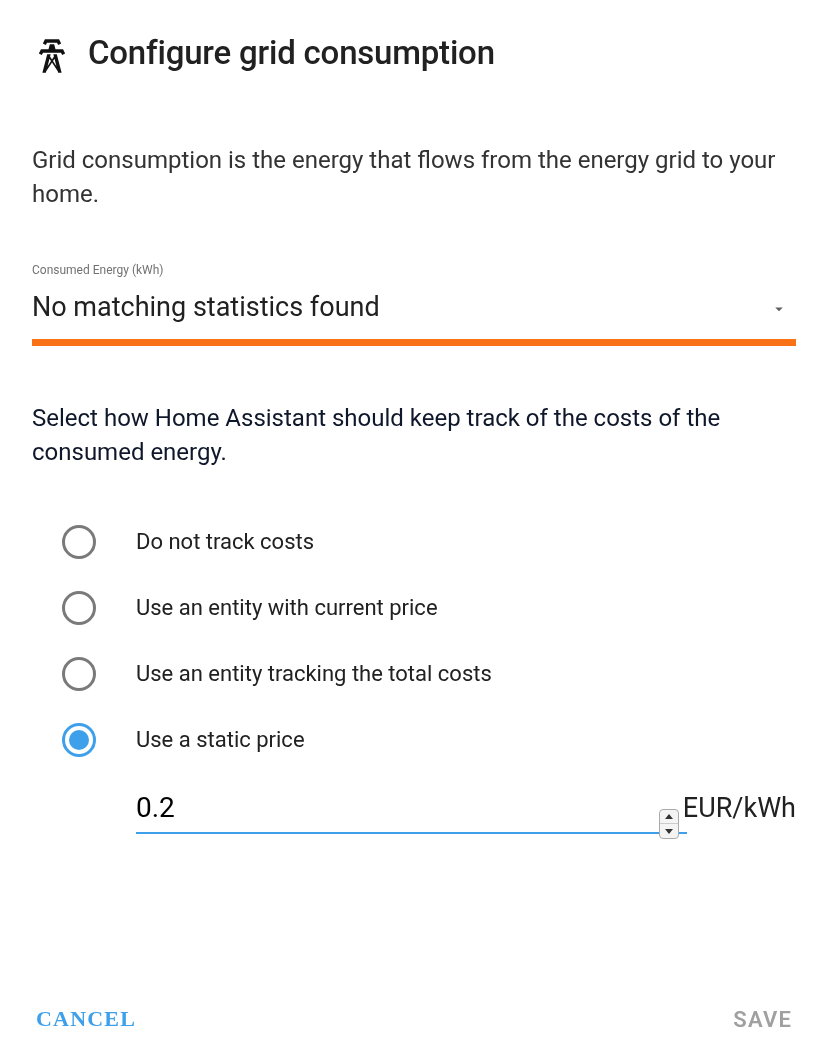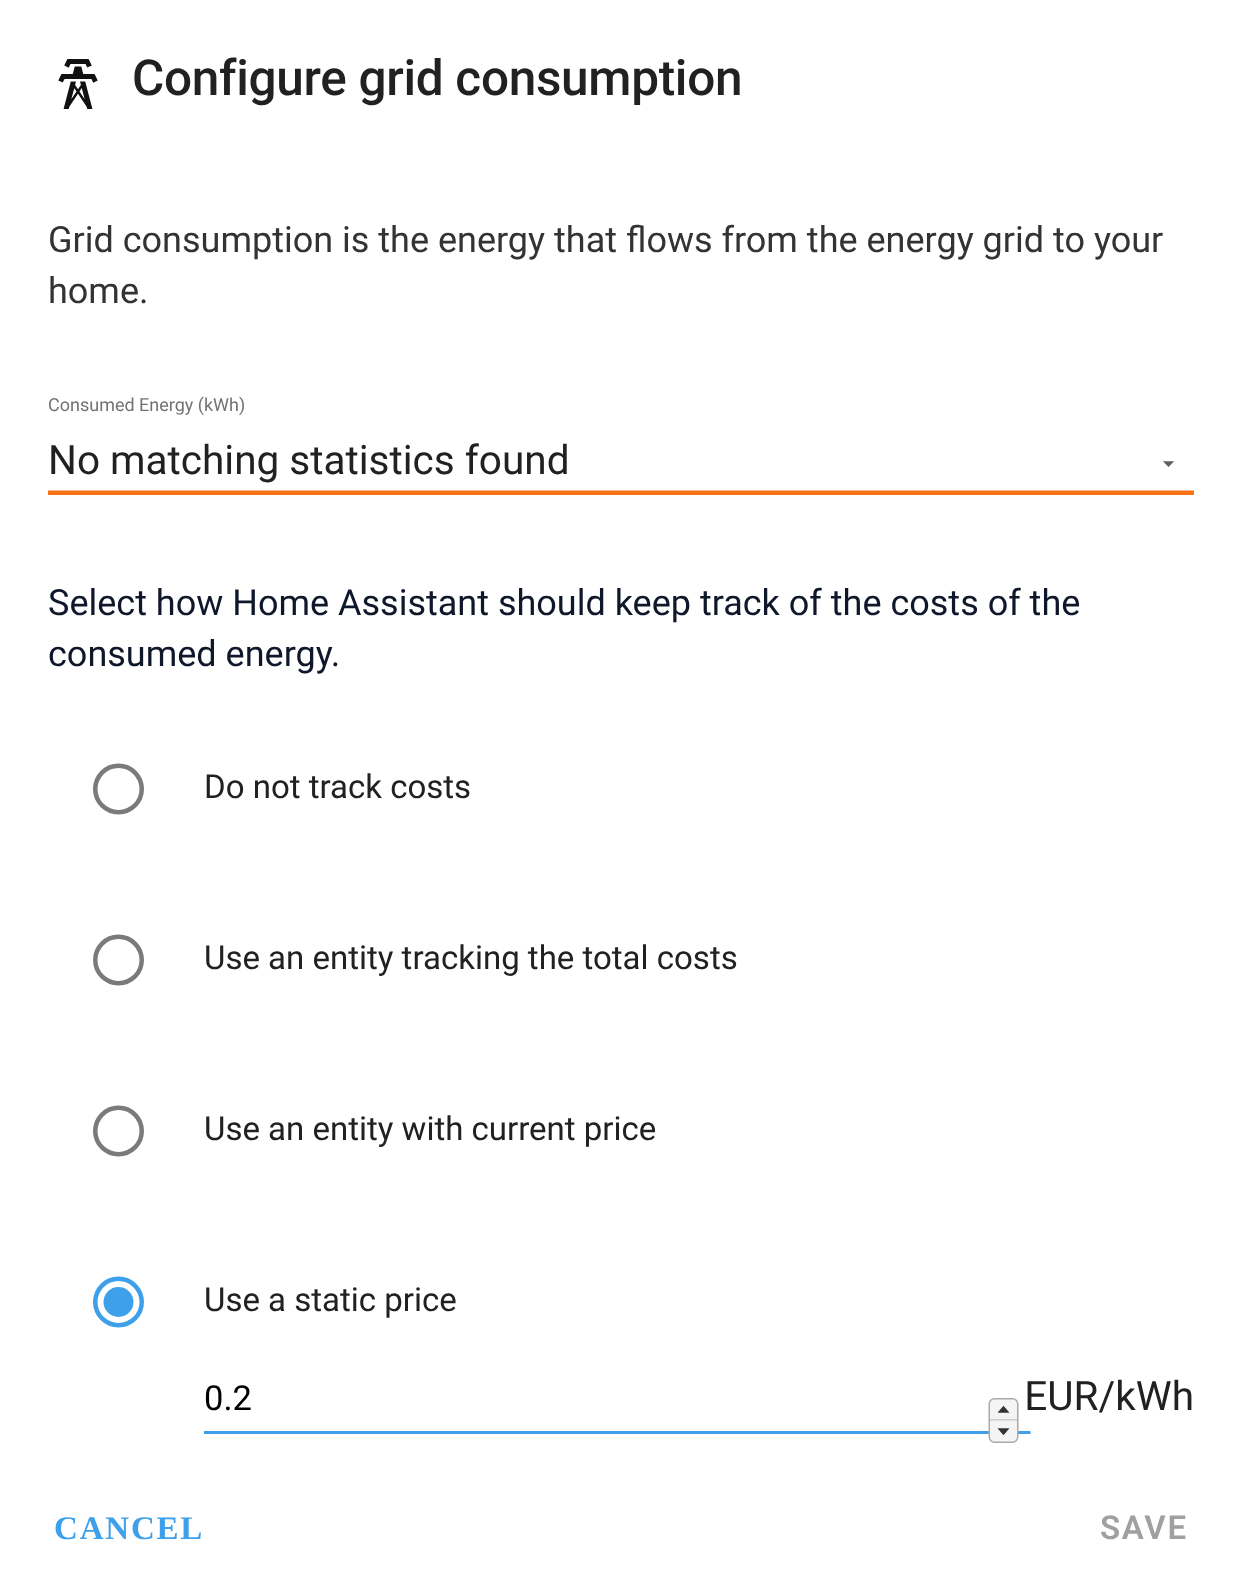--- a/index.html
+++ b/index.html
@@ -43,22 +43,22 @@
   }
   .field-label {
     font-size: 12px;
     color: #727272;
     margin-bottom: 14px;
   }
   .select {
     display: flex;
     align-items: center;
     justify-content: space-between;
-    border-bottom: 3px solid #f97316;
-    padding-bottom: 4px;
+    border-bottom: 7px solid #f97316;
+    padding-bottom: 16px;
     cursor: pointer;
   }
   .select-value {
     font-size: 27px;
     color: #212121;
   }
   .chevron-down {
     width: 14px;
     height: 14px;
     color: #5f5f5f;
@@ -67,21 +67,21 @@
   .costs-label {
     font-size: 24px;
     line-height: 1.4;
     color: #0f172a;
     margin-top: 56px;
     margin-bottom: 56px;
   }
   .options {
     display: flex;
     flex-direction: column;
-    gap: 80px;
+    gap: 32px;
     padding-left: 30px;
   }
   .option {
     display: flex;
     align-items: flex-start;
     gap: 40px;
   }
   .radio {
     width: 34px;
     height: 34px;
@@ -116,21 +116,21 @@
     line-height: 34px;
   }
   .price-row {
     display: flex;
     align-items: baseline;
     gap: 0px;
     margin-top: 28px;
   }
   .price-input {
     font-family: inherit;
-    font-size: 23px;
+    font-size: 28px;
     border: none;
     outline: none;
     border-bottom: 2px solid #3ea0ea;
     padding: 6px 0 8px 0;
     flex: 1;
     min-width: 0;
     background: transparent;
   }
   .stepper {
     display: flex;
@@ -213,28 +213,28 @@
     <div class="option">
       <span class="radio"></span>
       <div class="option-body">
         <span class="option-label">Do not track costs</span>
       </div>
     </div>
 
     <div class="option">
       <span class="radio"></span>
       <div class="option-body">
+        <span class="option-label">Use an entity with current price</span>
+      </div>
+    </div>
+
+    <div class="option">
+      <span class="radio"></span>
+      <div class="option-body">
         <span class="option-label">Use an entity tracking the total costs</span>
-      </div>
-    </div>
-
-    <div class="option">
-      <span class="radio"></span>
-      <div class="option-body">
-        <span class="option-label">Use an entity with current price</span>
       </div>
     </div>
 
     <div class="option">
       <span class="radio selected"></span>
       <div class="option-body">
         <span class="option-label">Use a static price</span>
         <div class="price-row">
           <input type="text" class="price-input" value="0.2" style="">
           <div class="stepper">

